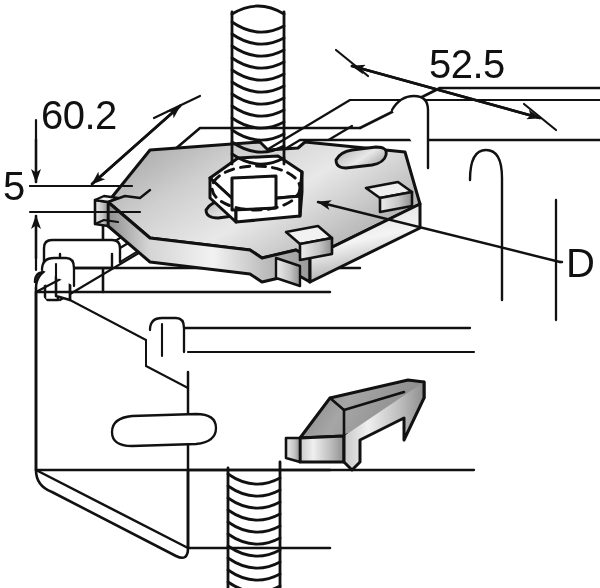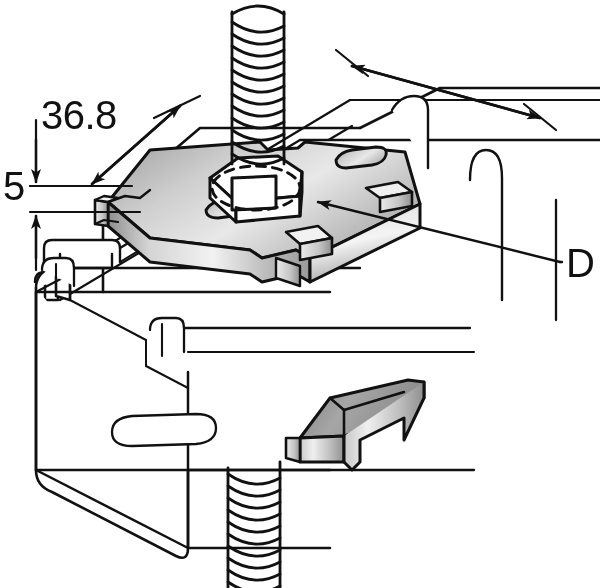--- a/index.html
+++ b/index.html
@@ -270,20 +270,21 @@
       </g>
 
       <g stroke-width="2.4">
         <line x1="560" y1="262" x2="318" y2="202" stroke="#111111" stroke-width="2.4" marker-end="url(#arrHead)"></line>
         <path d="M560,262 L562,262" fill="none"></path>
       </g>
 
     </g>
   </svg>
 
-  <div class="dim-label" id="lbl-455">36.8</div>
-
+  <div class="dim-label" id="lbl-455">60.2</div>
+
+  <div class="dim-label" id="lbl-525">52.5</div>
 
   <div class="dim-label" id="lbl-5">5</div>
 
   <div class="dim-label" id="lbl-D">D</div>
 
 </div>
 
 </body></html>

